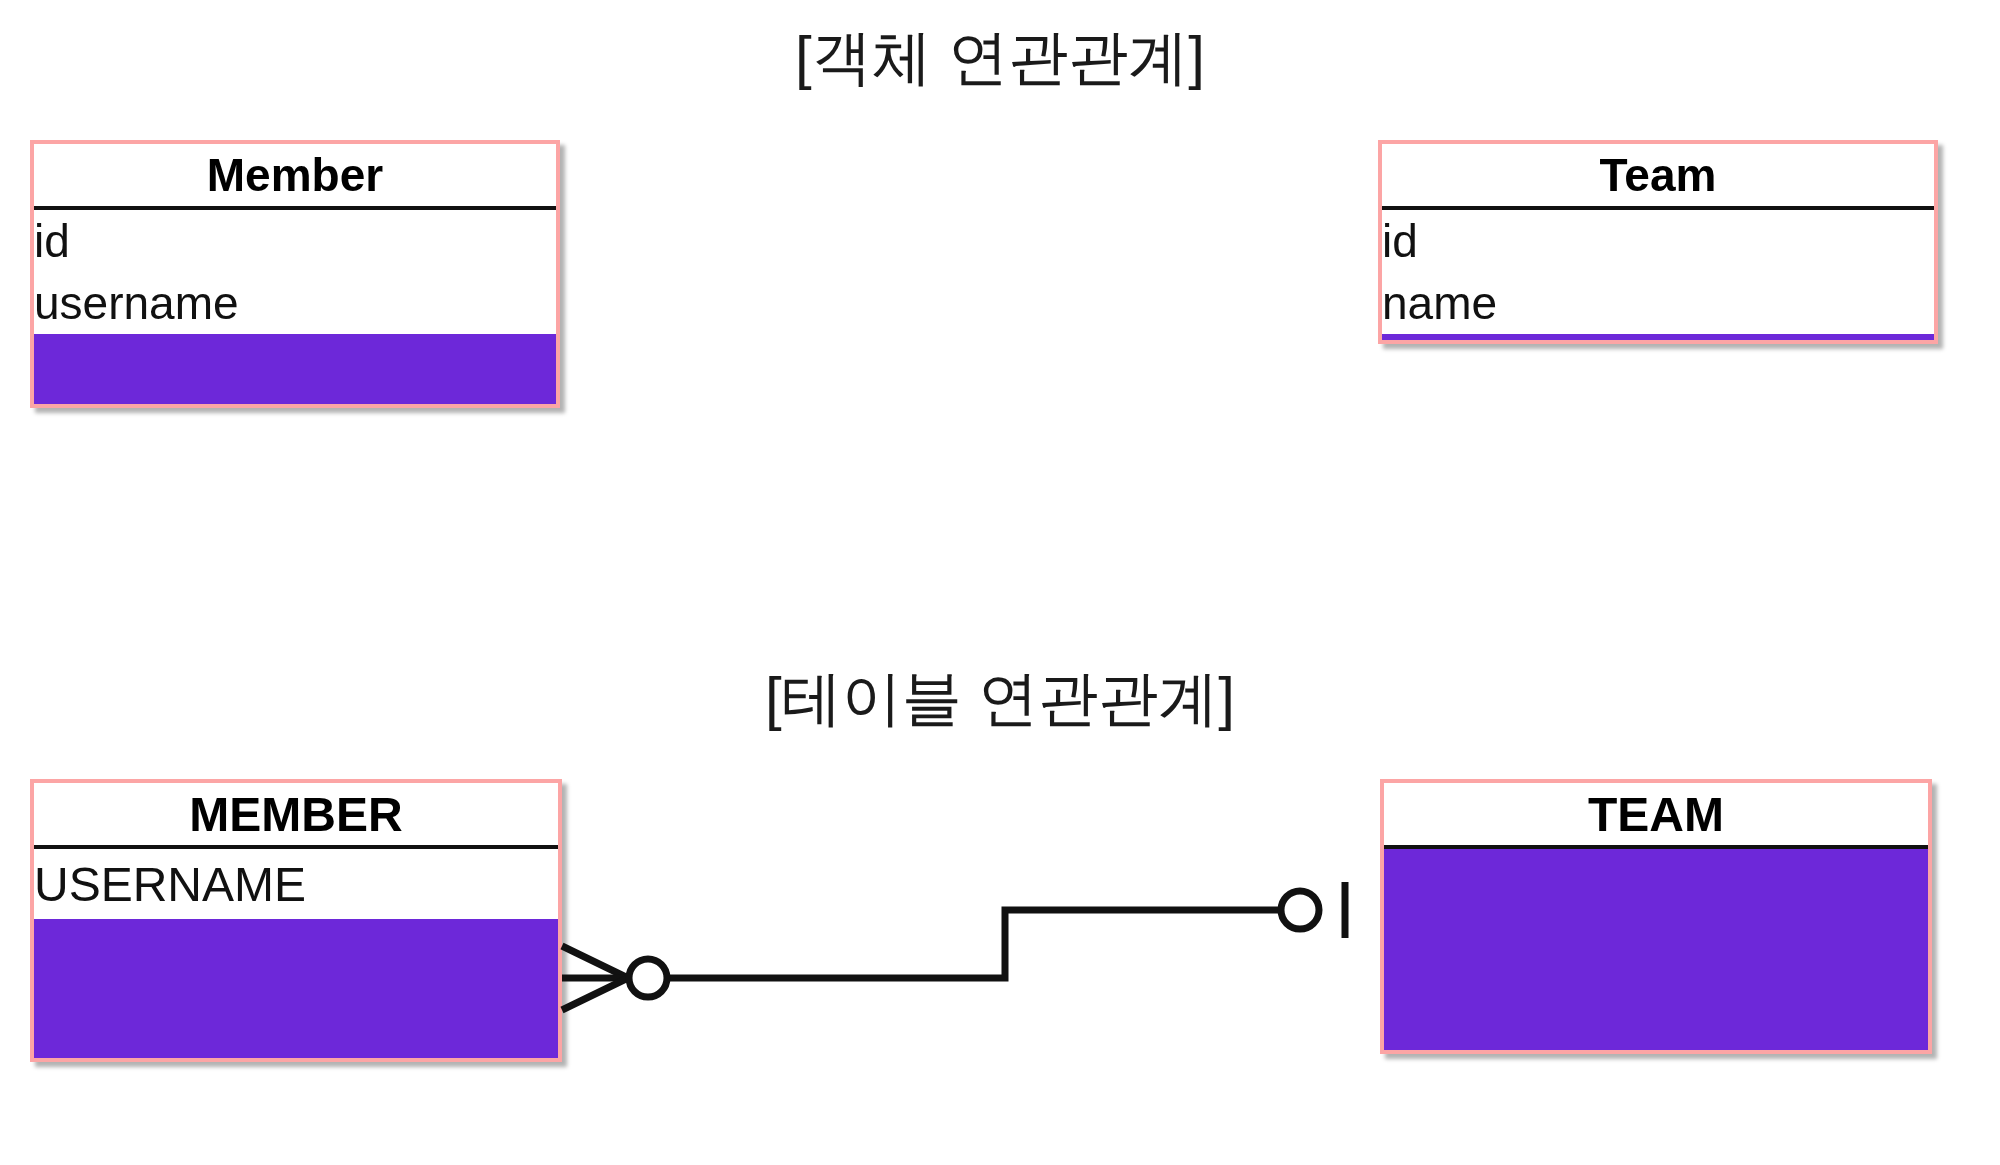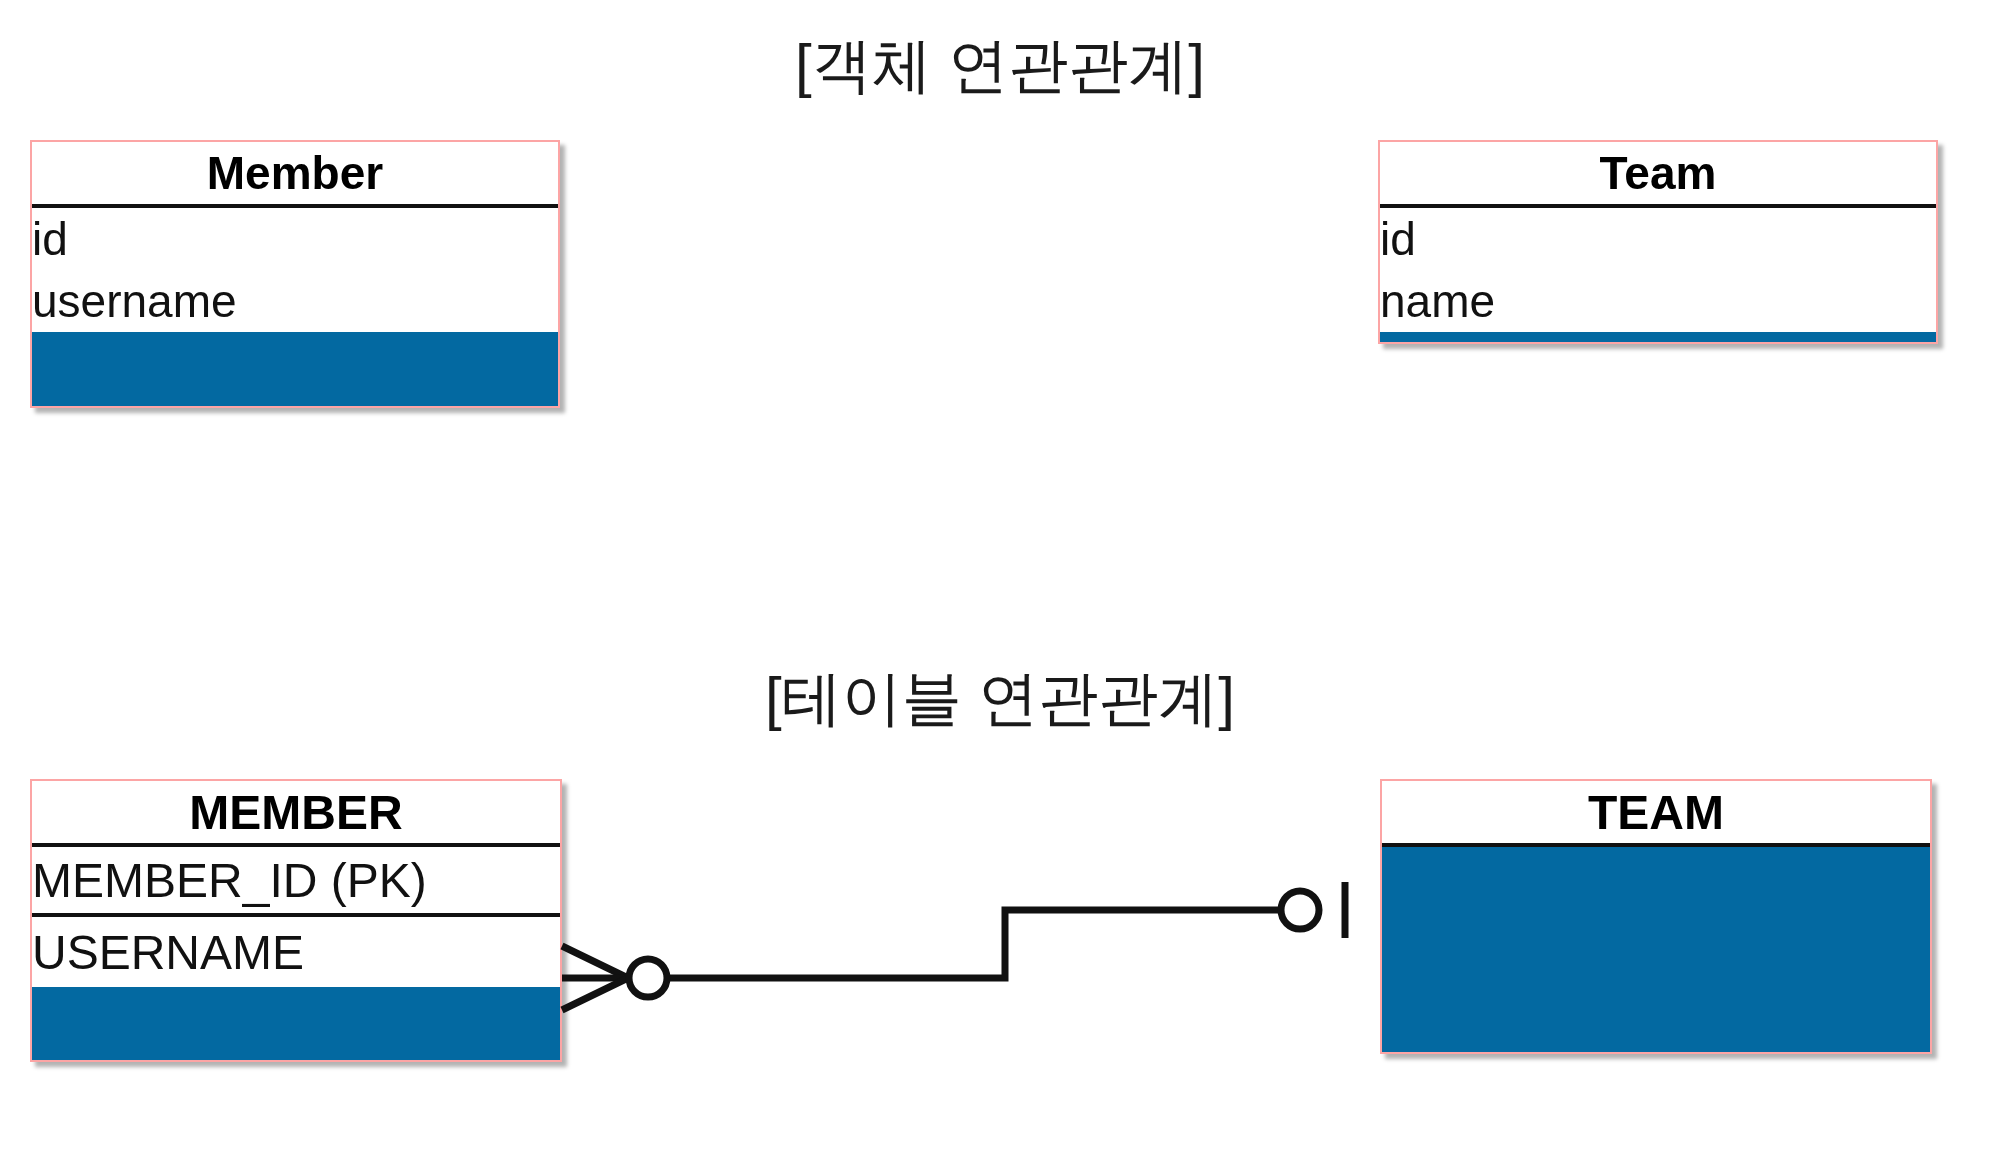--- a/index.html
+++ b/index.html
@@ -22,29 +22,29 @@
   
   .section-title {
     position: absolute;
     font-size: 60px;
     font-weight: 400;
     line-height: 1;
     letter-spacing: 0px;
     white-space: nowrap;
     color: #1a1a1a;
   }
-  #title-object   { left: 0; top: 36px;  width: 2000px; text-align: center; }
+  #title-object   { left: 0; top: 28px;  width: 2000px; text-align: center; }
   #title-table    { left: 0; top: 650px; width: 2000px; text-align: center; margin-top: 19px; }
 
   
   .entity {
     position: absolute;
     box-sizing: border-box;
-    background: #0369a1;
-    border: 2px solid #fca5a5;
+    background: #6d28d9;
+    border: 4px solid #fca5a5;
     box-shadow: 5px 5px 4px rgba(0,0,0,0.30);
   }
   .entity-header {
     box-sizing: border-box;
     text-align: center;
     font-weight: 700;
     color: #000000;
     border-bottom: 4px solid #111111;
     display: flex;
     align-items: center;
@@ -109,21 +109,20 @@
       <div class="attr">id</div>
       <div class="attr">name</div>
     </div>
   </div>
 
   <div class="section-title" id="title-table">[테이블 연관관계]</div>
 
   <div class="entity tbl" id="member-table">
     <div class="entity-header">MEMBER</div>
     <div class="attr-group">
-      <div class="attr ruled">MEMBER_ID (PK)</div>
       <div class="attr">USERNAME</div>
     </div>
   </div>
 
   <div class="entity tbl" id="team-table">
     <div class="entity-header">TEAM</div>
   </div>
 
   <svg id="relationship" viewBox="0 0 2000 1165">
 

